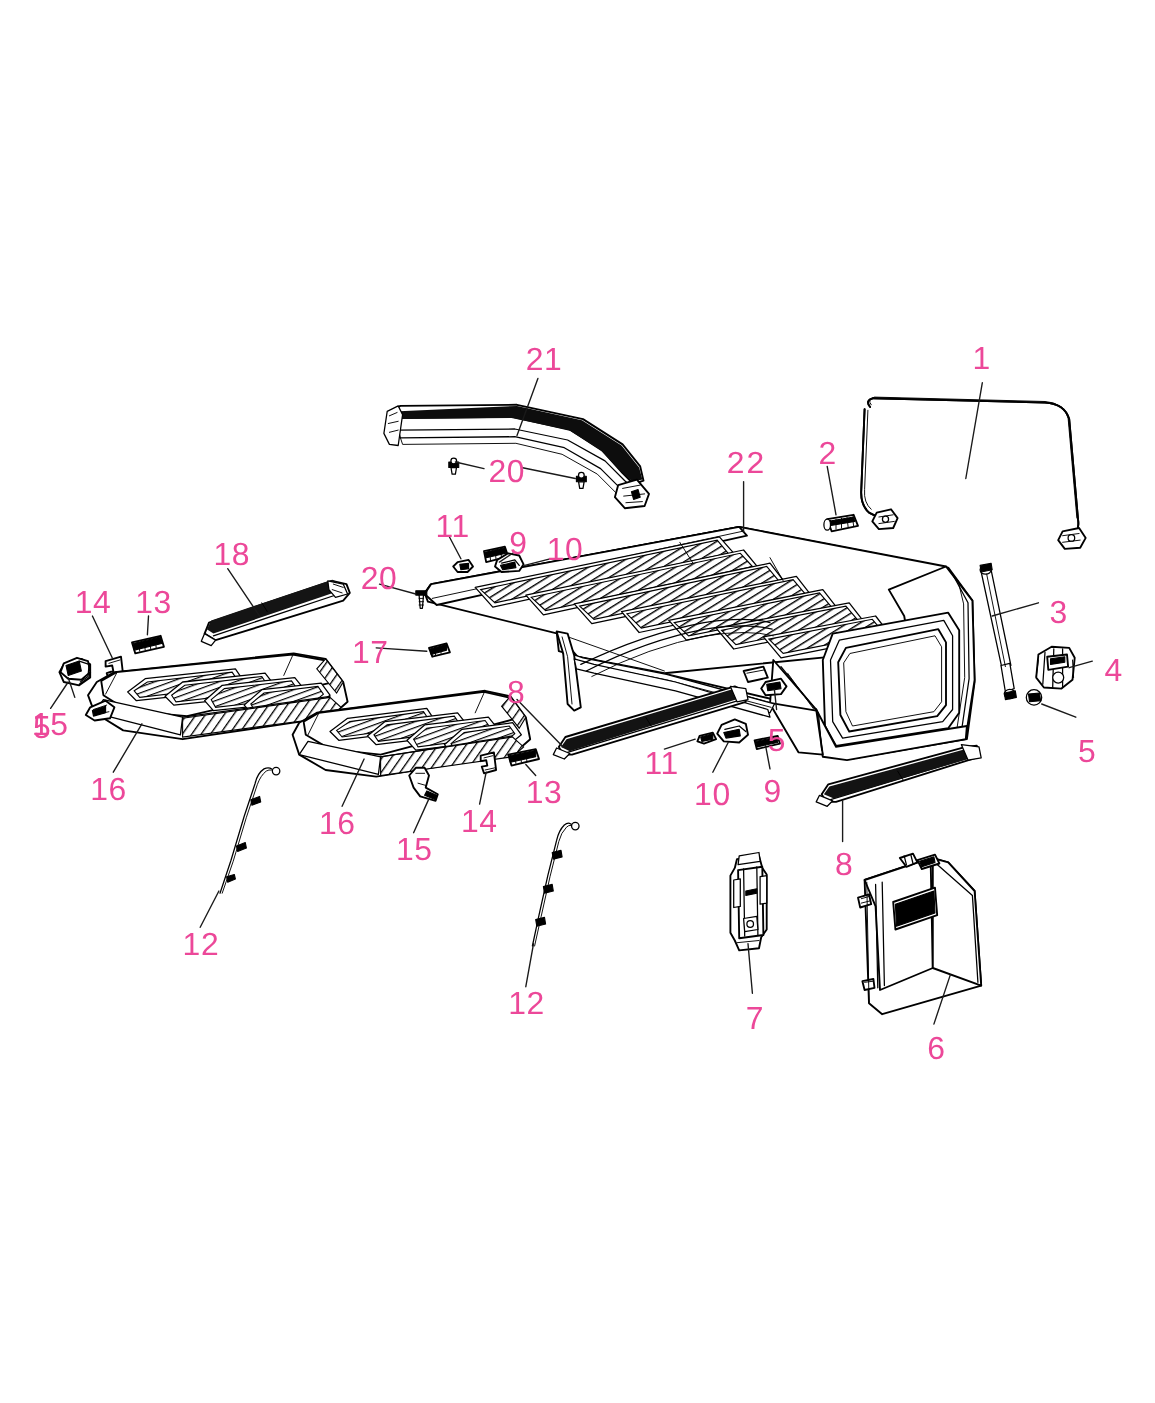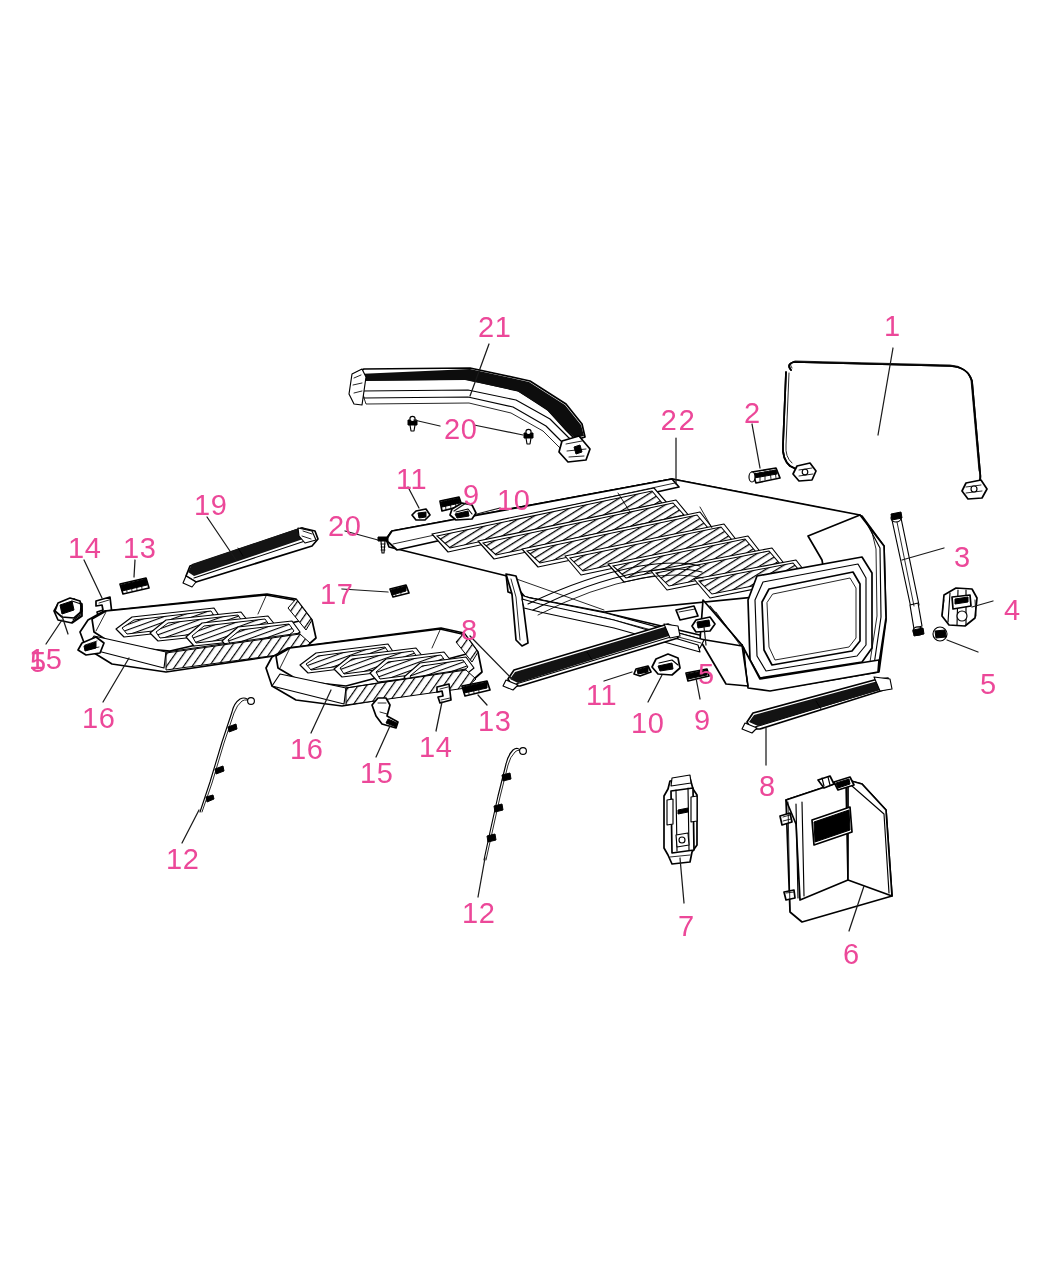--- a/index.html
+++ b/index.html
@@ -461,19 +461,19 @@
 <div class="callout-num" style="left:462px;top:899px;">12</div>
 <div class="callout-num" style="left:123px;top:534px;">13</div>
 <div class="callout-num" style="left:478px;top:707px;">13</div>
 <div class="callout-num" style="left:68px;top:534px;">14</div>
 <div class="callout-num" style="left:419px;top:733px;">14</div>
 <div class="callout-num" style="left:29px;top:645px;">15</div>
 <div class="callout-num" style="left:360px;top:759px;">15</div>
 <div class="callout-num" style="left:82px;top:704px;">16</div>
 <div class="callout-num" style="left:290px;top:735px;">16</div>
 <div class="callout-num" style="left:320px;top:580px;">17</div>
-<div class="callout-num" style="left:194px;top:491px;">19</div>
+<div class="callout-num" style="left:194px;top:491px;">18</div>
 <div class="callout-num" style="left:328px;top:512px;">20</div>
 <div class="callout-num" style="left:444px;top:415px;">20</div>
 <div class="callout-num" style="left:478px;top:313px;">21</div>
 <div class="callout-num" style="left:660px;top:408px;font-family:Liberation Mono, monospace;">22</div>
 
 </div>
 
 </body></html>

